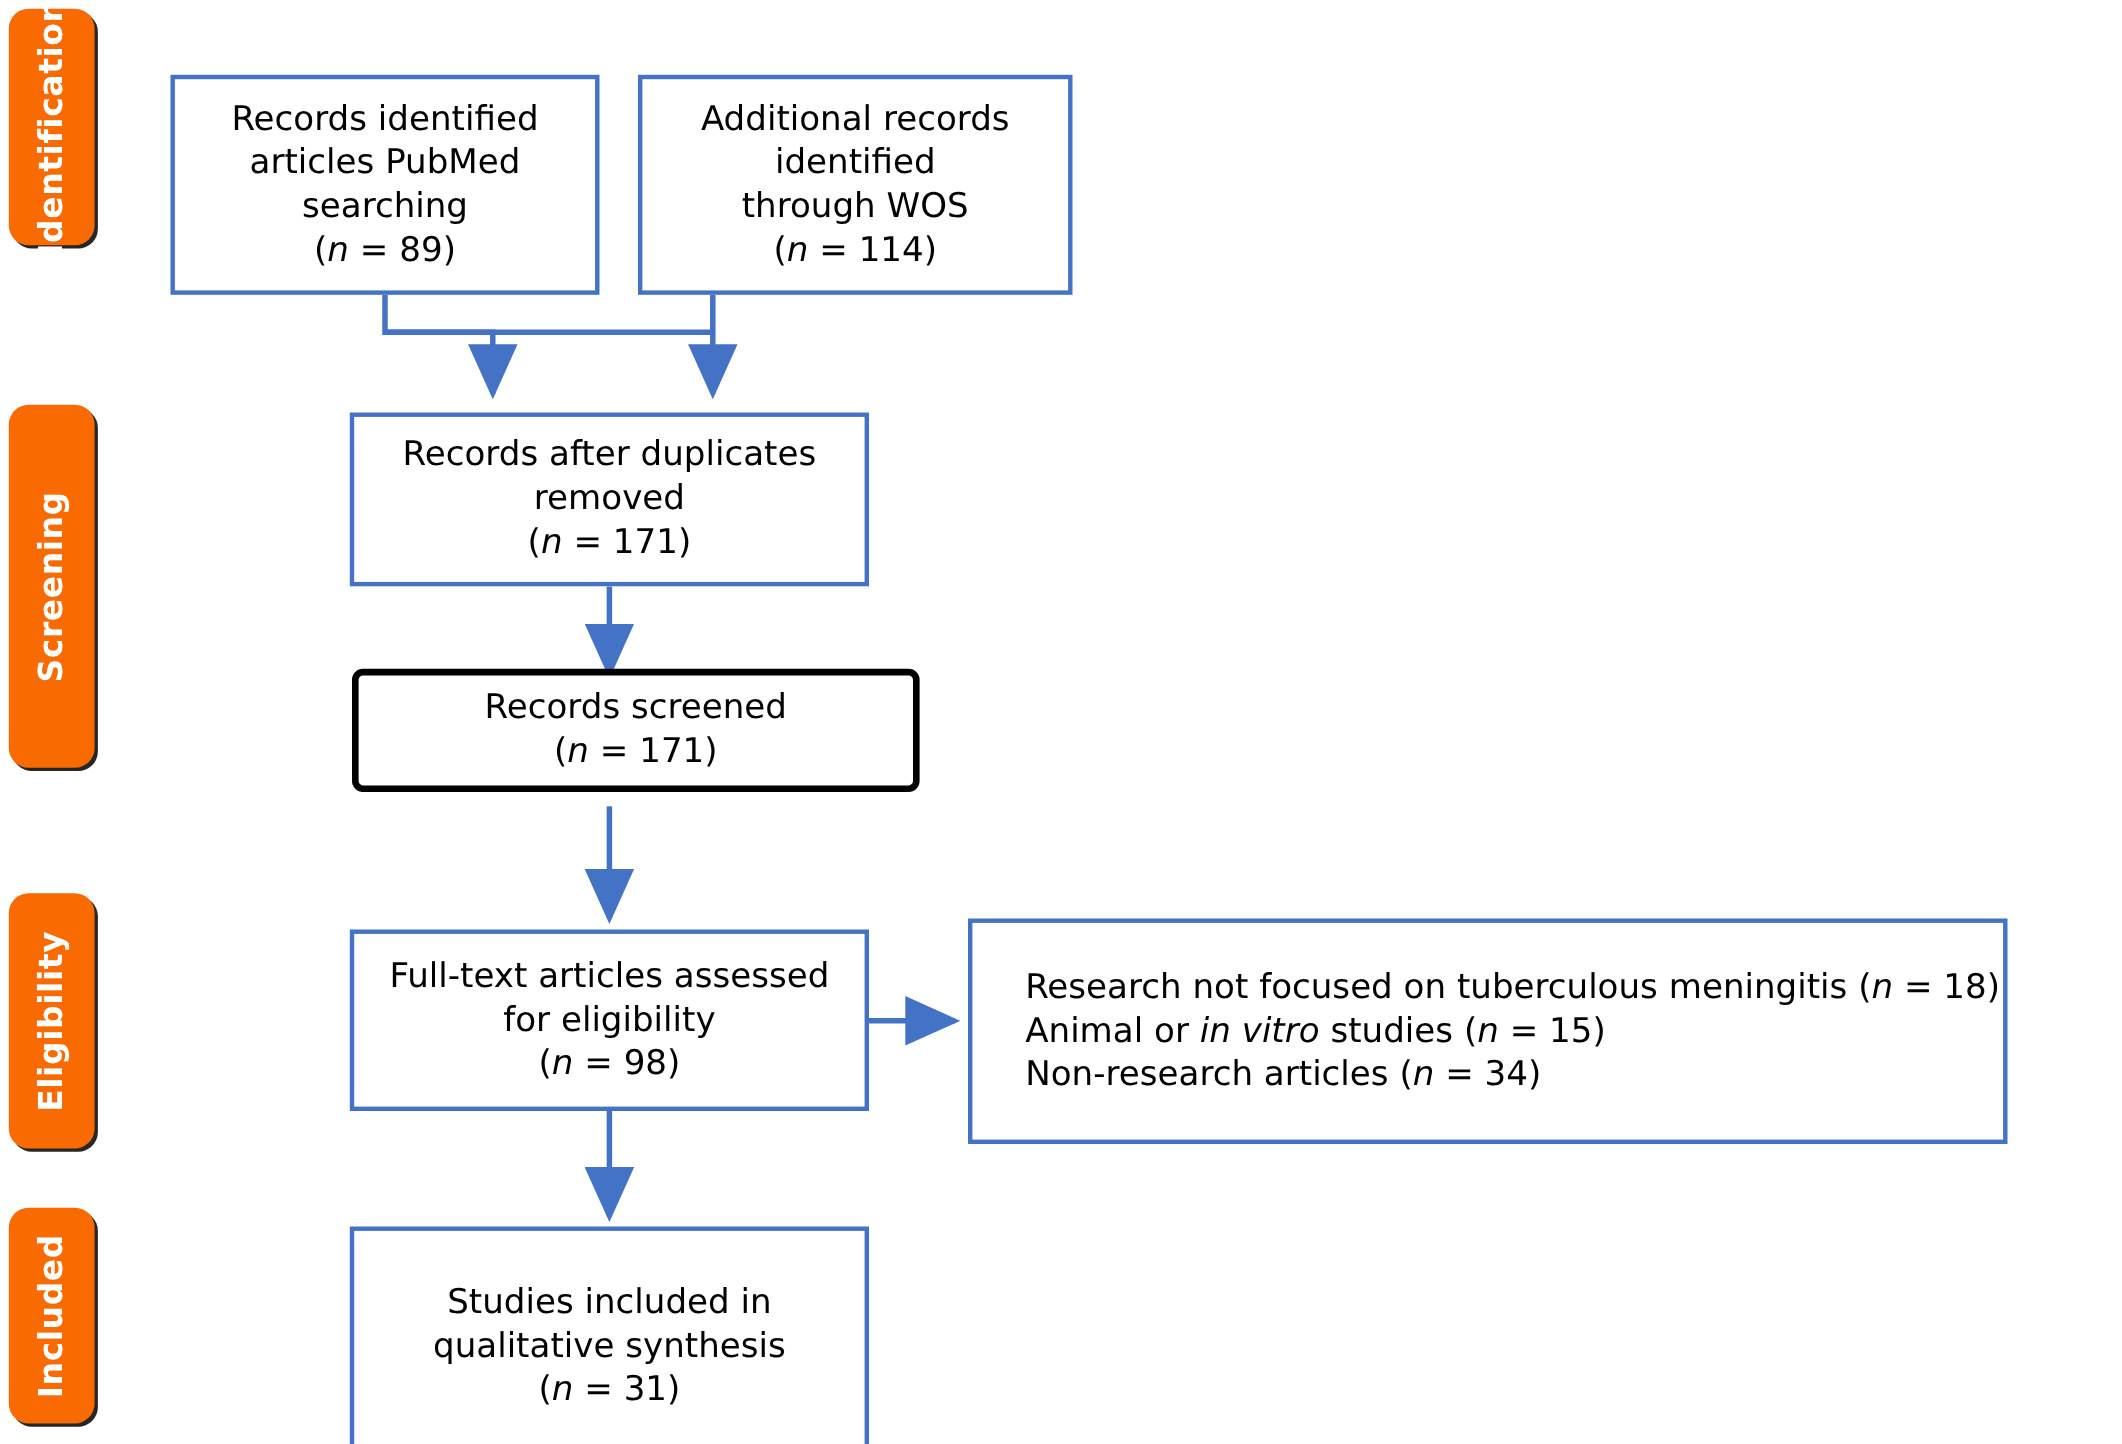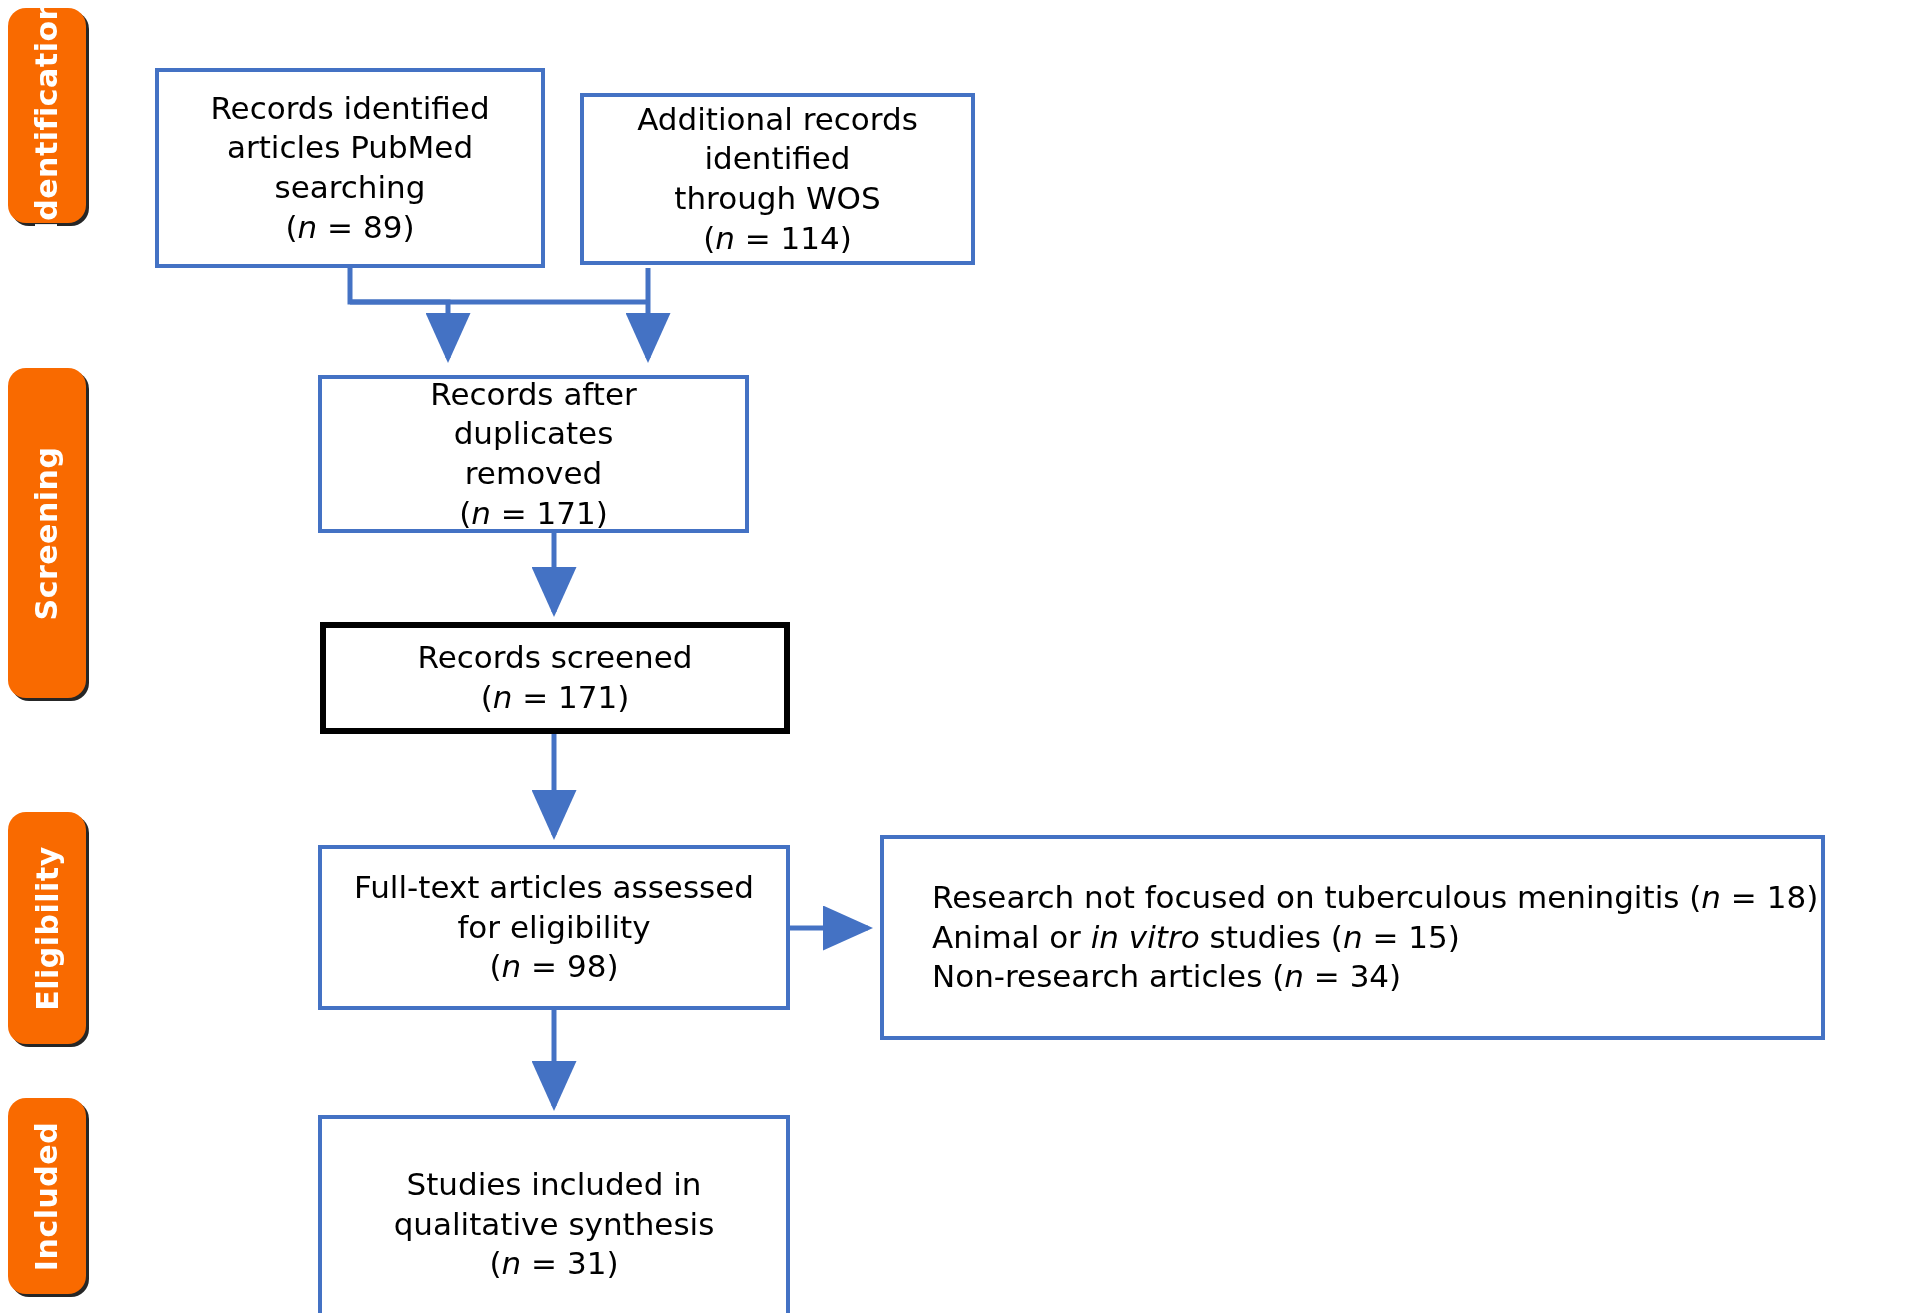--- a/index.html
+++ b/index.html
@@ -125,38 +125,38 @@
 
   <div class="fbox" style="left:155px; top:68px; width:390px; height:200px;">
     <div class="inner">
       <div>Records identified</div>
       <div>articles PubMed</div>
       <div>searching</div>
       <div><span>(</span><span class="it">n</span><span> = 89)</span></div>
     </div>
   </div>
 
-  <div class="fbox" style="left:580px; top:68px; width:395px; height:172px;margin-top:25px;">
+  <div class="fbox" style="left:580px; top:68px; width:395px; height:200px;">
     <div class="inner">
       <div>Additional records</div>
       <div>identified</div>
       <div>through WOS</div>
       <div><span>(</span><span class="it">n</span><span> = 114)</span></div>
     </div>
   </div>
 
-  <div class="fbox" style="left:318px; top:375px; width:431px; height:158px;">
+  <div class="fbox" style="left:318px; top:375px; width:472px; height:158px;">
     <div class="inner">
       <div>Records after duplicates</div>
       <div>removed</div>
       <div><span>(</span><span class="it">n</span><span> = 171)</span></div>
     </div>
   </div>
 
-  <div class="fbox black-border" style="left:320px; top:622px; width:470px; height:112px;">
+  <div class="fbox black-border" style="left:320px; top:608px; width:516px; height:112px;border-radius:10px;">
     <div class="inner">
       <div>Records screened</div>
       <div><span>(</span><span class="it">n</span><span> = 171)</span></div>
     </div>
   </div>
 
   <div class="fbox" style="left:318px; top:845px; width:472px; height:165px;">
     <div class="inner">
       <div>Full-text articles assessed</div>
       <div>for eligibility</div>

